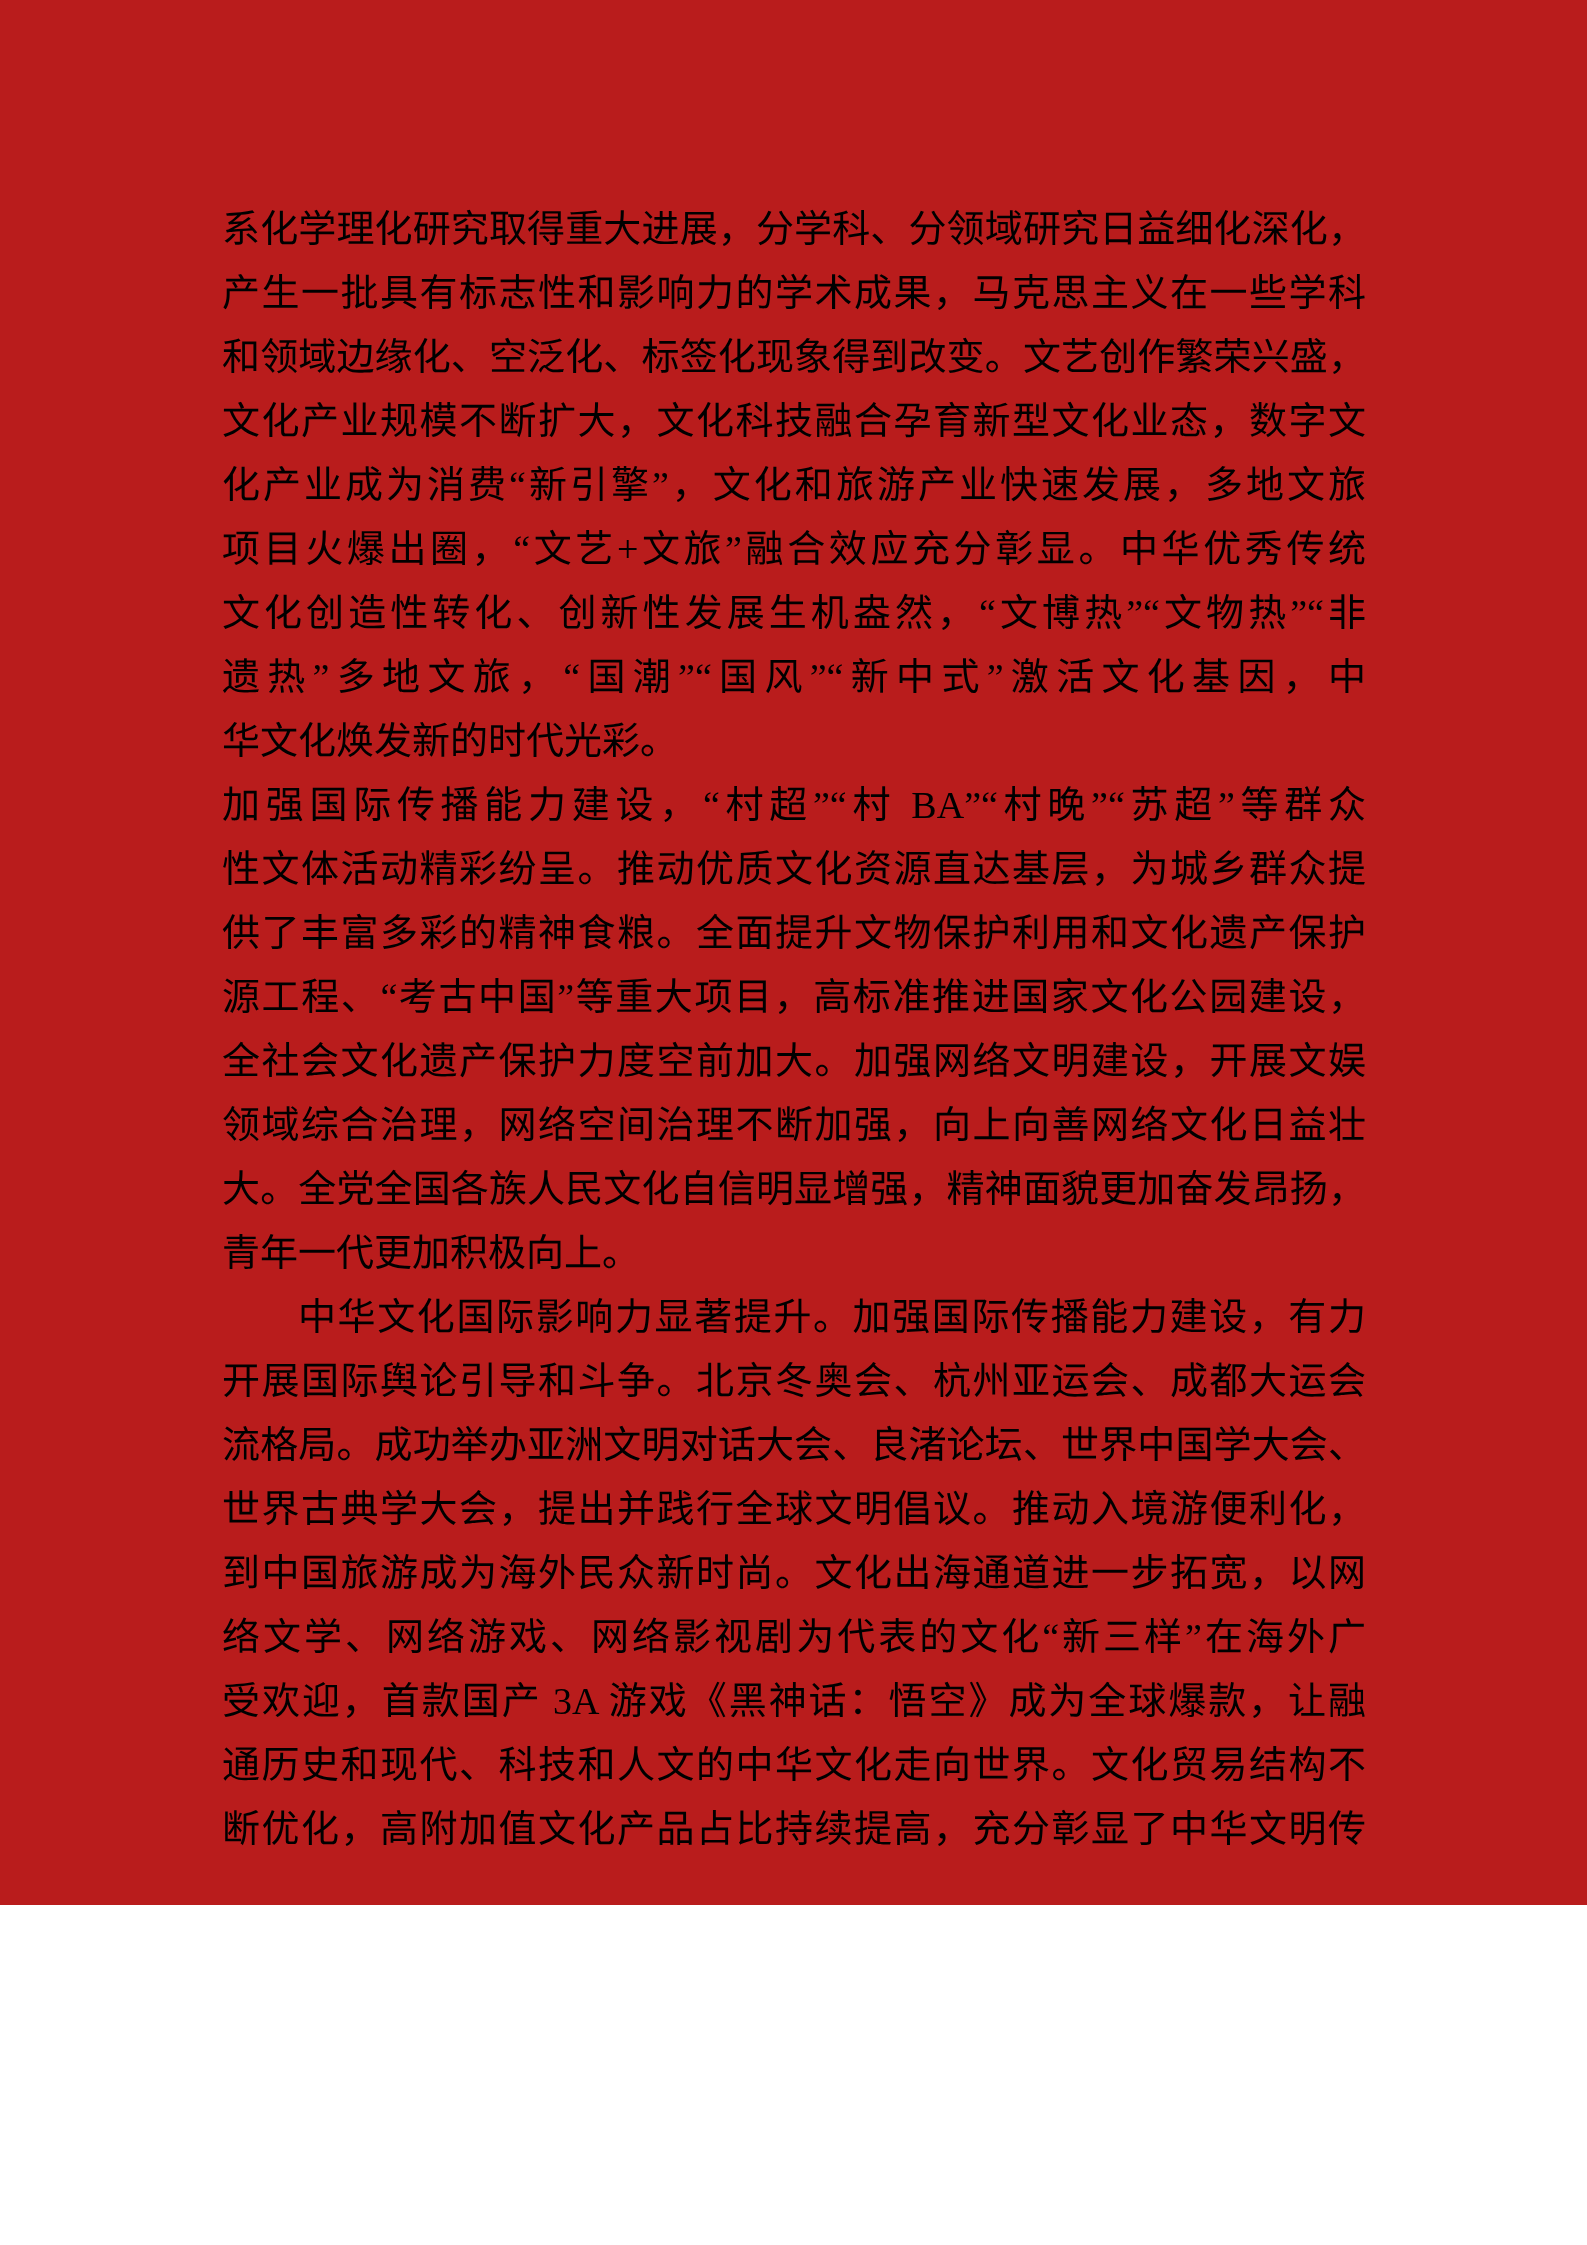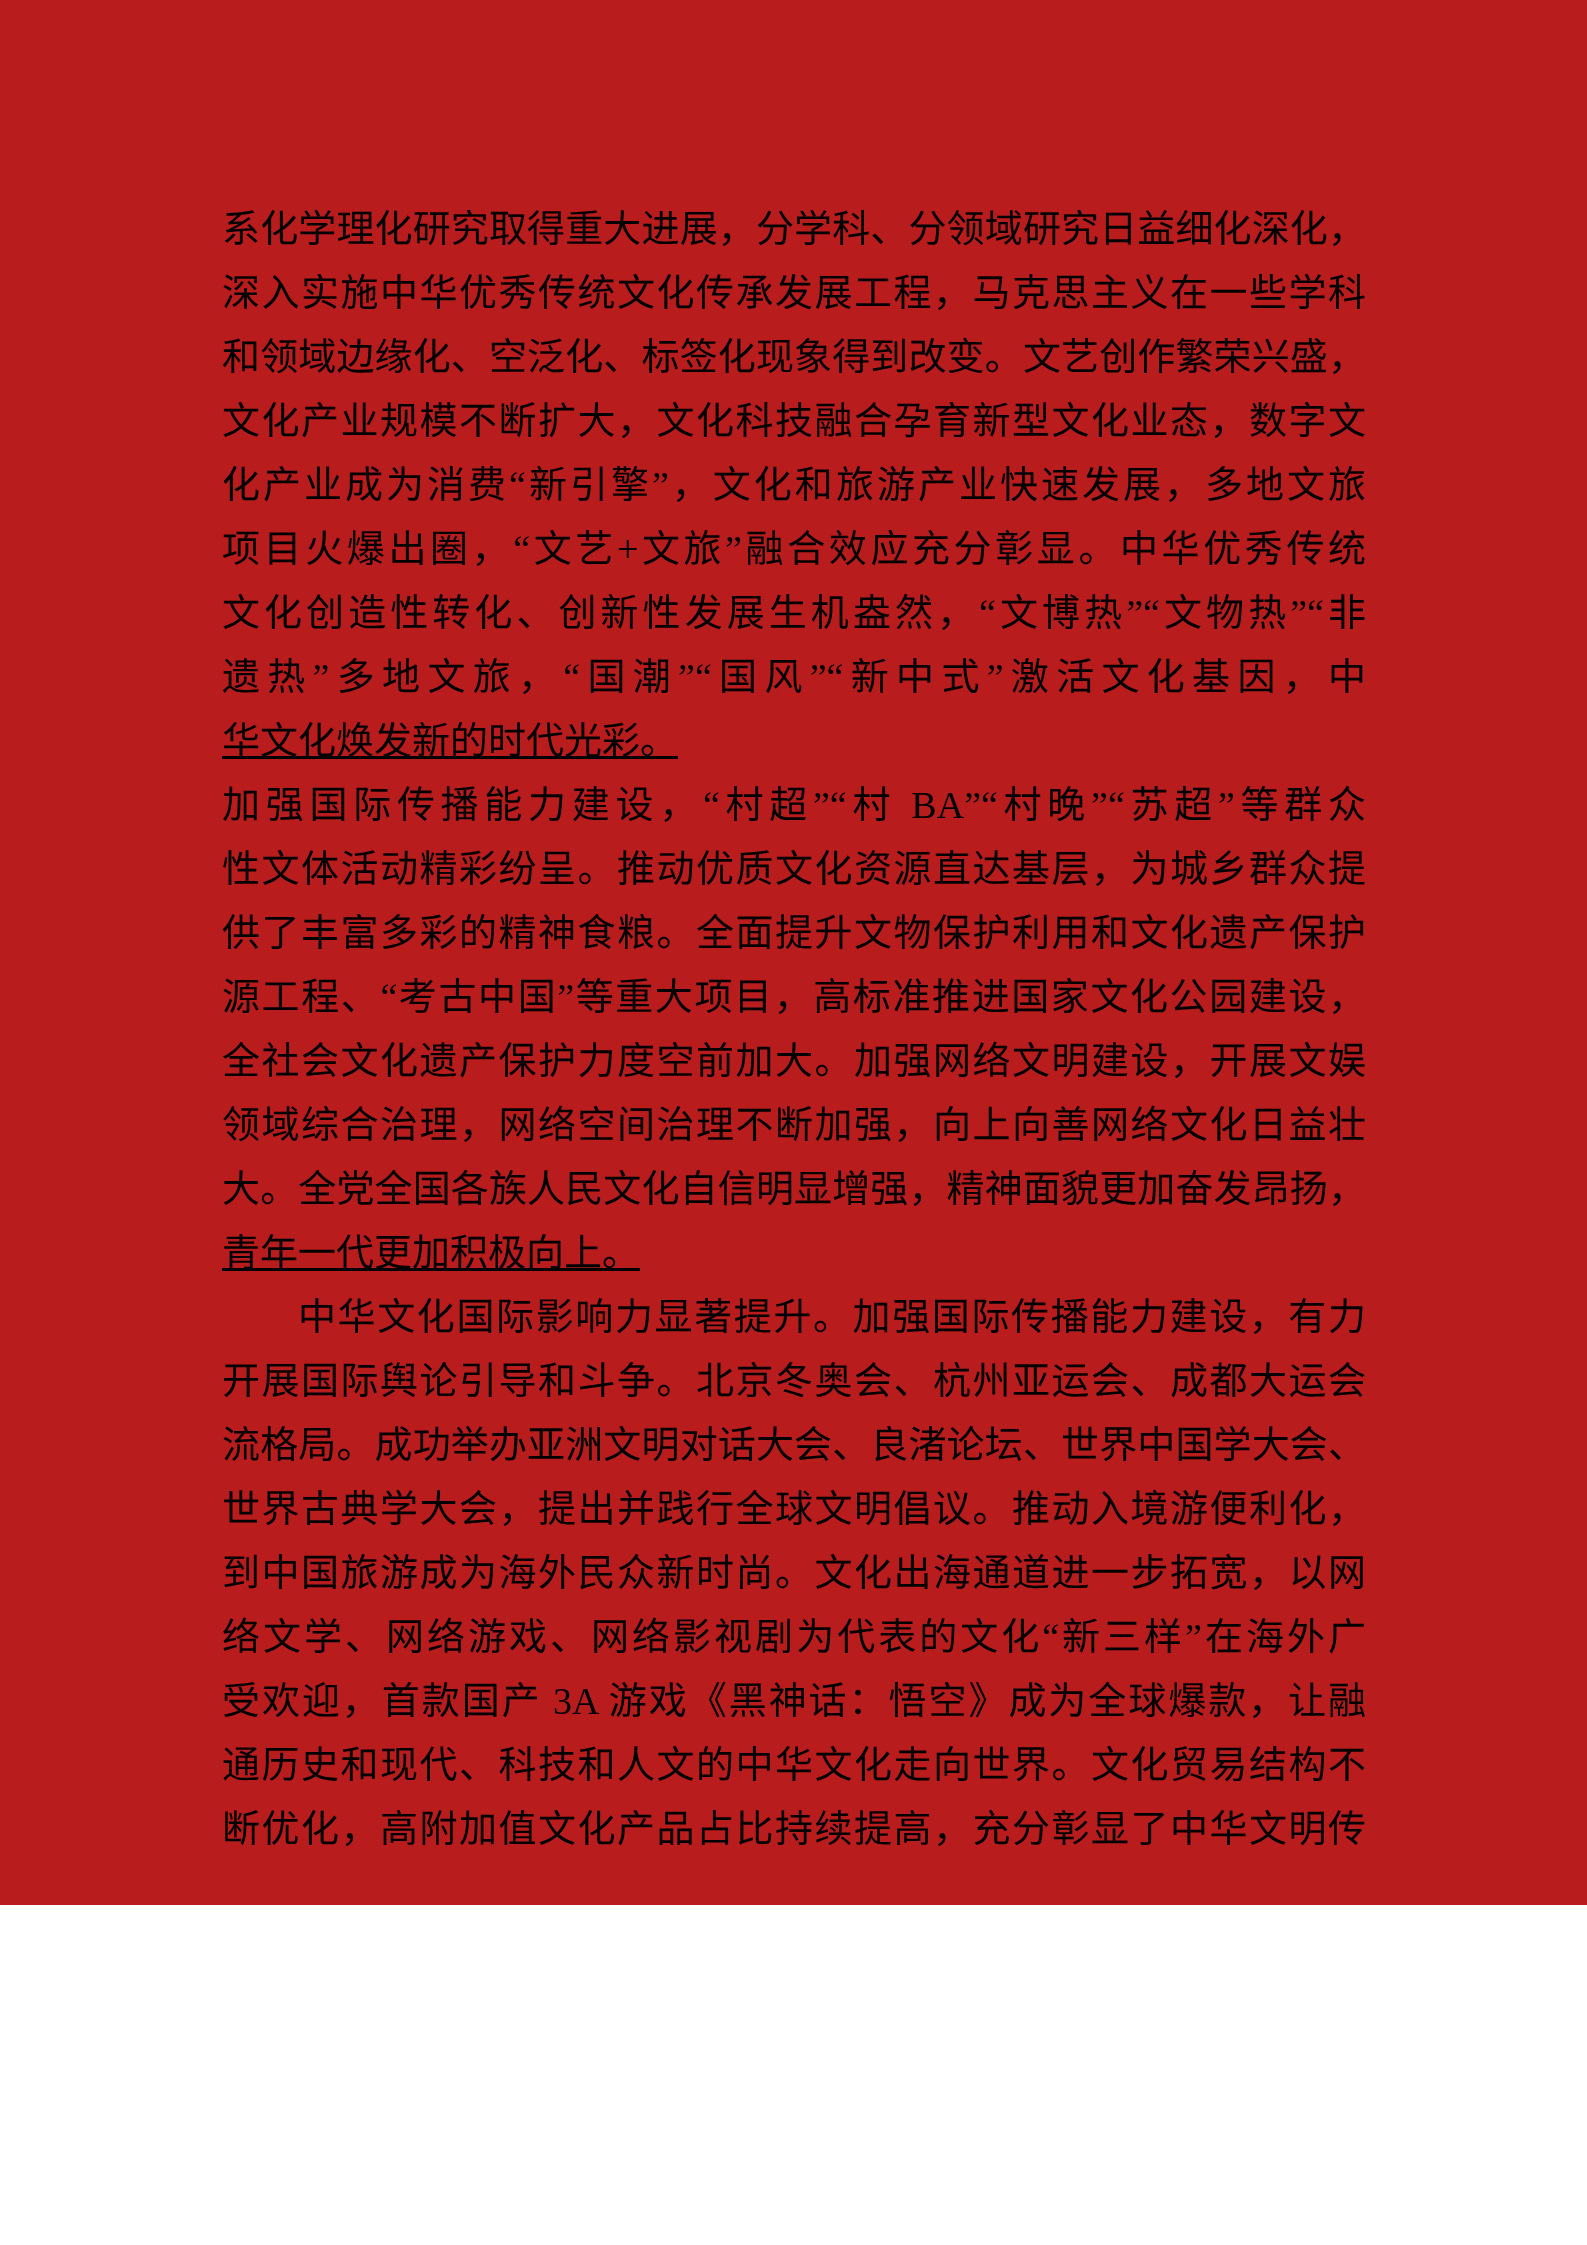--- a/index.html
+++ b/index.html
@@ -31,40 +31,39 @@
     text-align-last: justify;
     text-justify: inter-character;
     overflow: hidden;
   }
   .line.indent {
     padding-left: 76px; 
   }
   .line.para-end {
     text-align: left;
     text-align-last: left;
-    text-decoration: underline;
   }
   .page-footer {
     position: absolute;
     left: 0;
     top: 2082px;
     width: 1587px;
     text-align: center;
     font-size: 38px;
     line-height: 40px;
     color: #000000;
   }
 </style>
 </head>
 <body>
 
 <div class="doc-page">
   <div class="text-block">
     <div class="line">系化学理化研究取得重大进展，分学科、分领域研究日益细化深化，</div>
-    <div class="line">深入实施中华优秀传统文化传承发展工程，马克思主义在一些学科</div>
+    <div class="line">产生一批具有标志性和影响力的学术成果，马克思主义在一些学科</div>
     <div class="line">和领域边缘化、空泛化、标签化现象得到改变。文艺创作繁荣兴盛，</div>
     <div class="line">文化产业规模不断扩大，文化科技融合孕育新型文化业态，数字文</div>
     <div class="line">化产业成为消费“新引擎”，文化和旅游产业快速发展，多地文旅</div>
     <div class="line">项目火爆出圈，“文艺+文旅”融合效应充分彰显。中华优秀传统</div>
     <div class="line">文化创造性转化、创新性发展生机盎然，“文博热”“文物热”“非</div>
     <div class="line">遗热”多地文旅，“国潮”“国风”“新中式”激活文化基因，中</div>
     <div class="line para-end">华文化焕发新的时代光彩。</div>
     <div class="line">加强国际传播能力建设，“村超”“村 BA”“村晚”“苏超”等群众</div>
     <div class="line">性文体活动精彩纷呈。推动优质文化资源直达基层，为城乡群众提</div>
     <div class="line">供了丰富多彩的精神食粮。全面提升文物保护利用和文化遗产保护</div>

